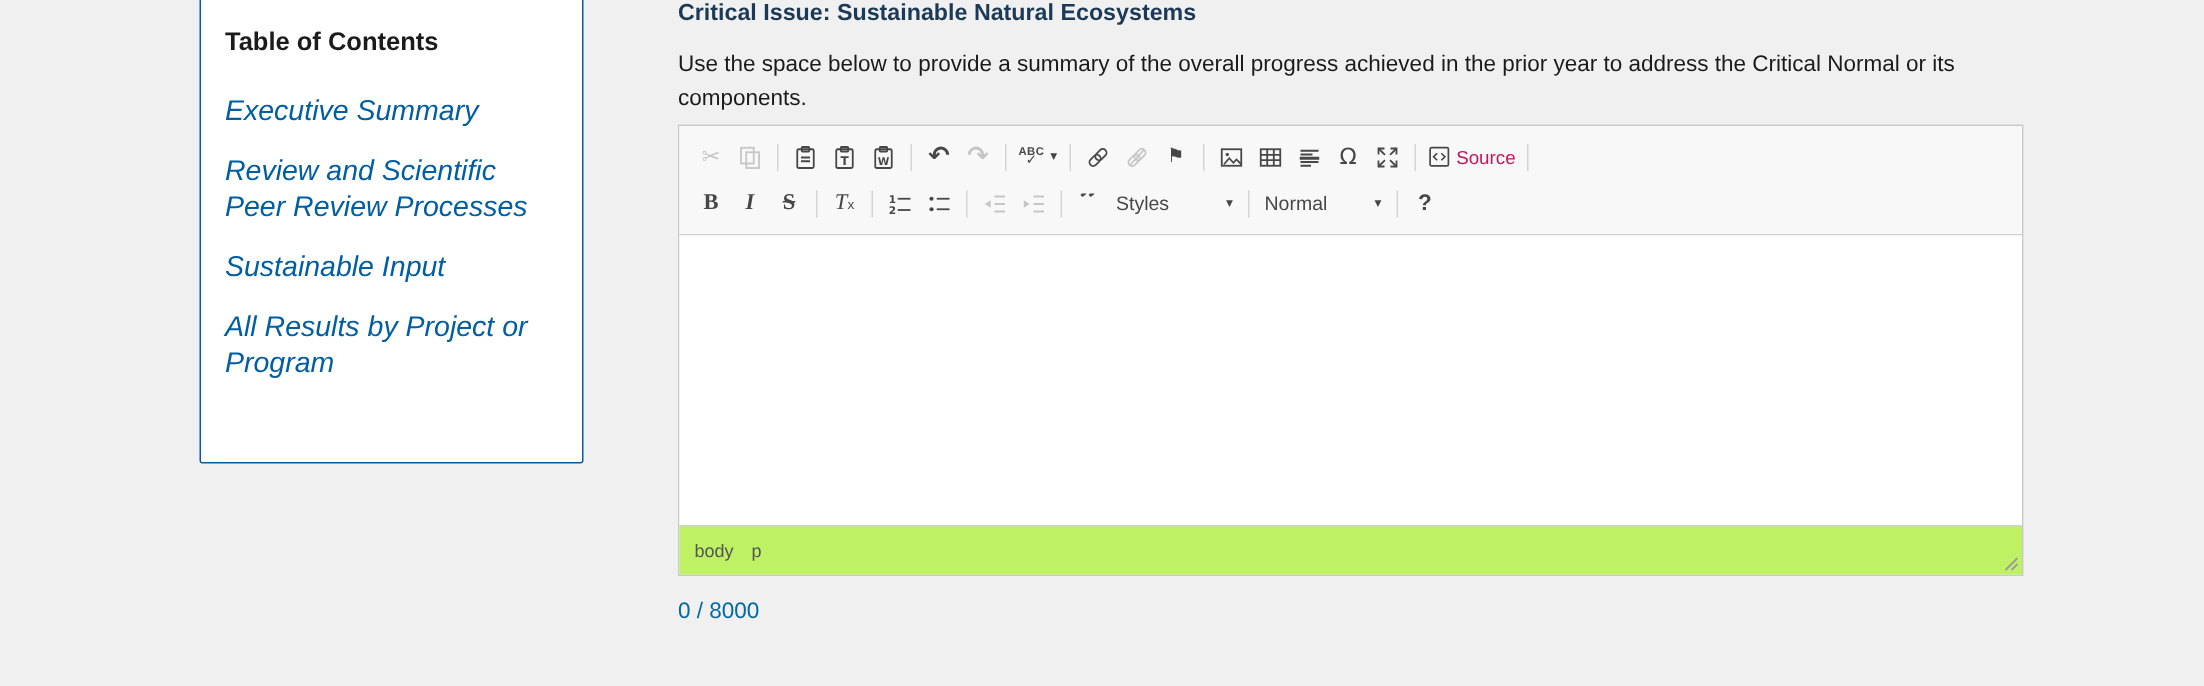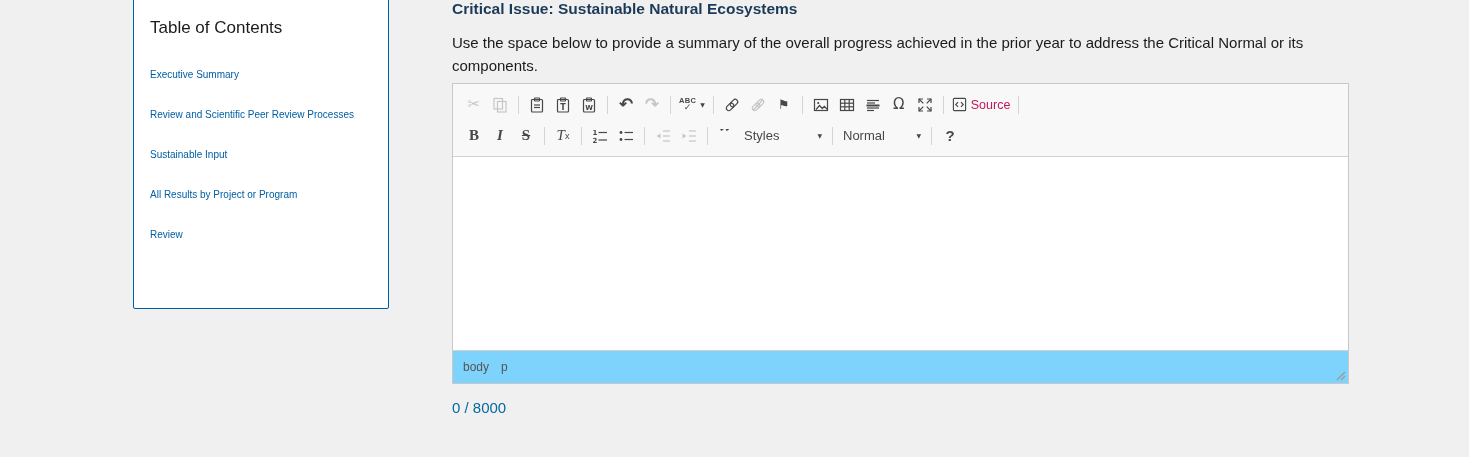--- a/index.html
+++ b/index.html
@@ -14,25 +14,25 @@
 
   
   .toc {
     position:absolute; left:133px; top:-10px;
     width:256px; height:319px;
     background:#fff;
     border:1px solid #005ea2;
     border-radius:2px;
     padding:26px 16px 0 16px;
   }
-  .toc-title { font-size:17px; font-weight:400; color:#1b1b1b; margin-bottom:24px; line-height:22px; }
+  .toc-title { font-size:17px; font-weight:700; color:#1b1b1b; margin-bottom:24px; line-height:22px; }
   .toc-link {
     display:block; margin-bottom:16px;
-    color:#005ea2; font-size:10px; line-height:24px;
-    text-decoration:none; cursor:pointer;
+    color:#005ea2; font-size:19px; line-height:24px;
+    text-decoration:none; cursor:pointer;font-style:italic;
   }
 
   
   .main { position:absolute; left:452px; top:0; width:897px; height:457px; }
   .page-title { position:absolute; top:-1px; left:0; font-size:15.5px; font-weight:700; color:#1b3a57; line-height:20px; }
   .instructions { position:absolute; top:31px; left:0; width:860px; font-size:15px; line-height:23px; color:#1b1b1b; }
 
   
   .editor {
     position:absolute; top:83px; left:0;
@@ -70,39 +70,38 @@
     display:inline-flex; align-items:center; justify-content:space-between;
     width:88px; height:26px; padding:0 5px;
     font-size:13px; color:#474747; cursor:pointer;
   }
   .src-label { font-size:12.5px; margin-left:4px; color:#be185d; }
   .qmark { font-size:15px; font-weight:700; }
 
   .editor-body { flex:1; background:#fff; outline:none; padding:8px 10px; font-size:14px; cursor:text; }
 
   .pathbar {
-    height:23px; background:#7dd3fc; border-top:1px solid #d1d1d1;
+    height:23px; background:#bef264; border-top:1px solid #d1d1d1;
     display:flex; align-items:center; gap:12px;
     padding:16px 10px; font-size:12px; color:#555; position:relative;
   }
   .pel { cursor:pointer; }
   .resize { position:absolute; right:2px; bottom:2px; cursor:nwse-resize; line-height:0; }
 
   .counter { position:absolute; top:399px; left:0; width:897px; text-align:left; font-size:15px; color:#0369a1; }
 </style>
 </head>
 <body>
 
 <aside class="toc">
   <h2 class="toc-title">Table of Contents</h2>
   <a class="toc-link">Executive Summary</a>
   <a class="toc-link">Review and Scientific Peer Review Processes</a>
   <a class="toc-link">Sustainable Input</a>
   <a class="toc-link">All Results by Project or Program</a>
-  <a class="toc-link">Review</a>
 </aside>
 
 <main class="main">
   <h1 class="page-title">Critical Issue: Sustainable Natural Ecosystems</h1>
   <p class="instructions">Use the space below to provide a summary of the overall progress achieved in the prior year to address the Critical Normal or its components.</p>
 
   <div class="editor">
     <div class="toolbar">
 
       <div class="tb-row">

